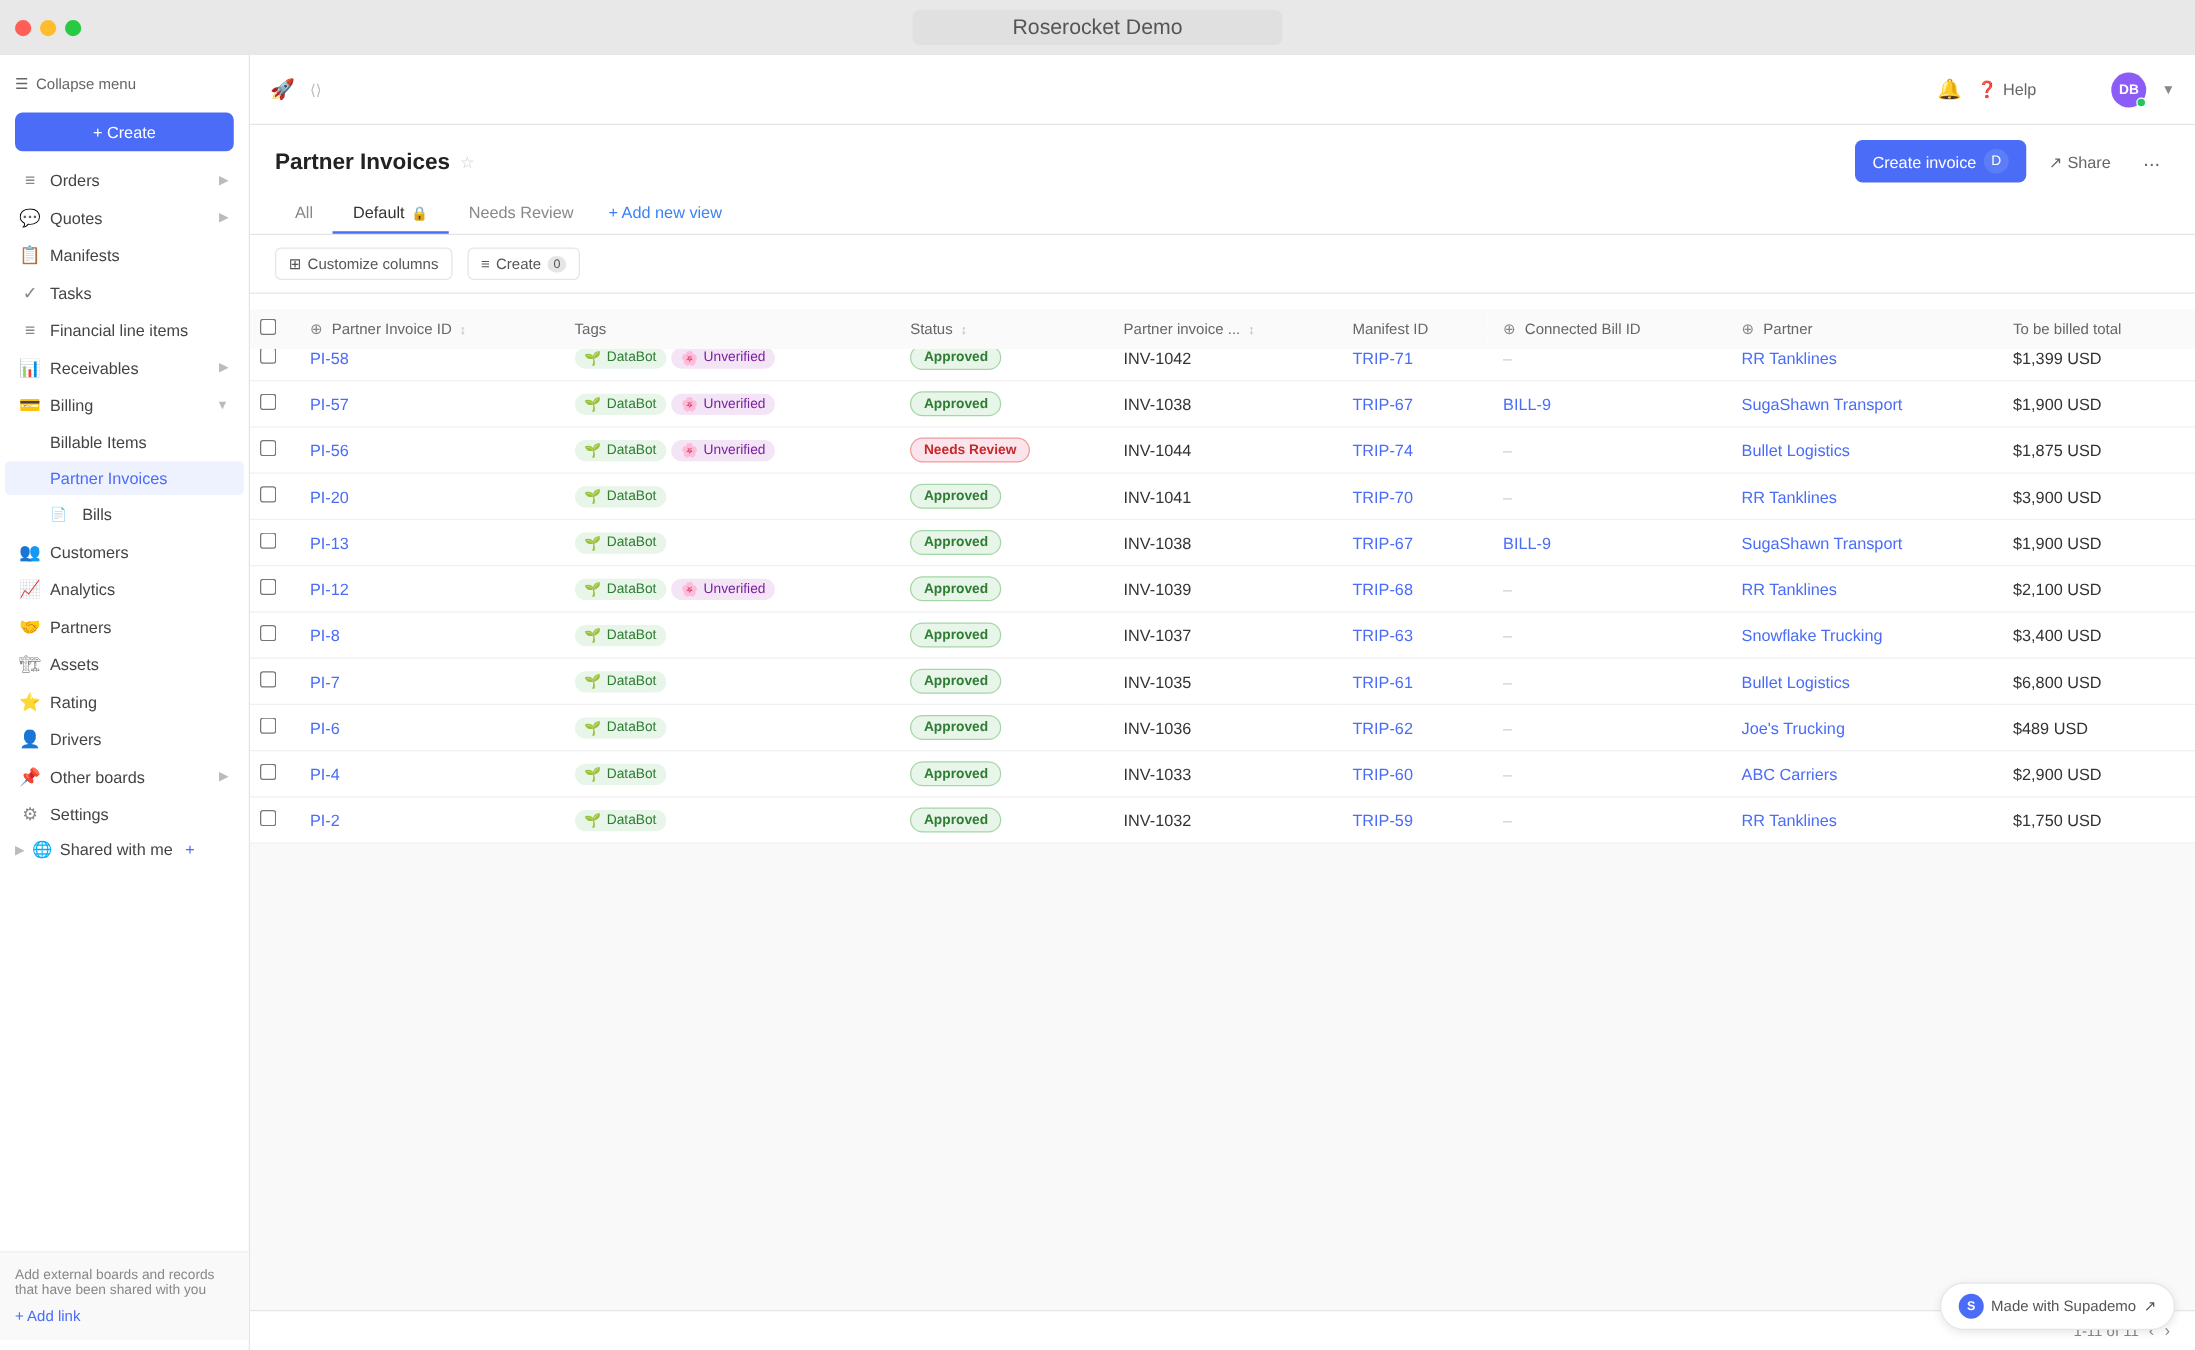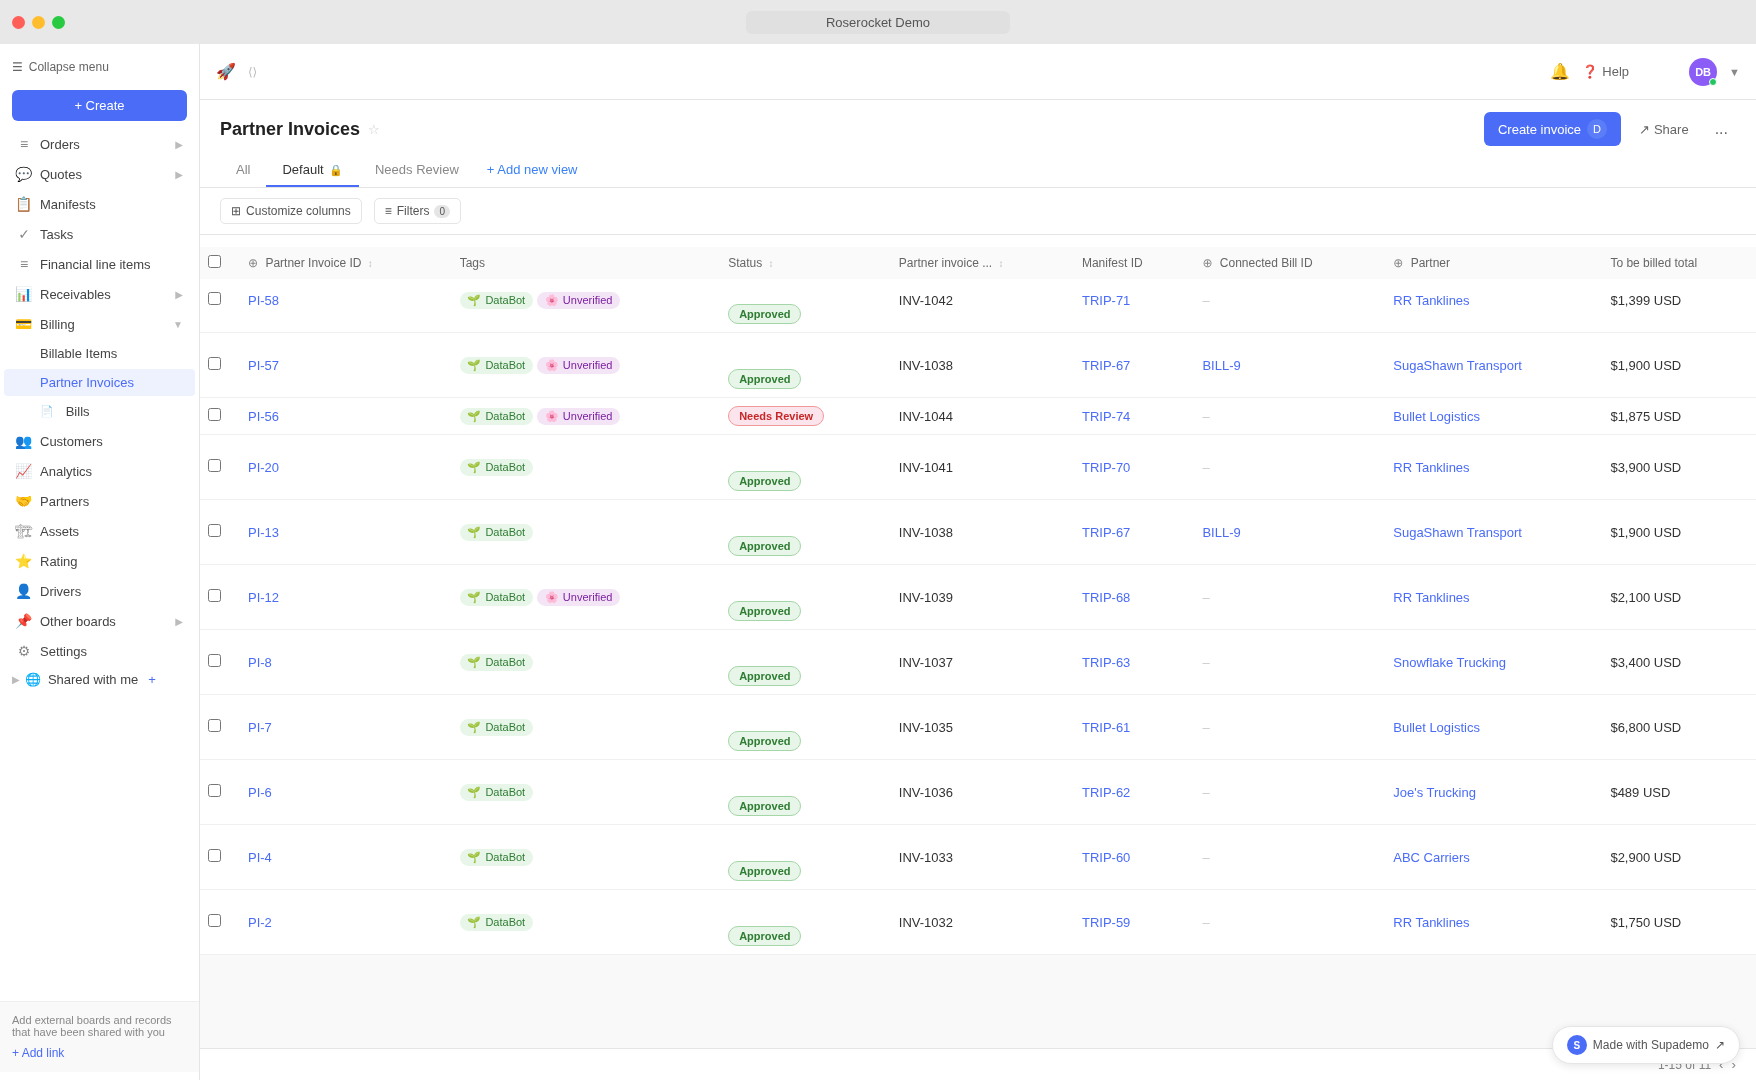--- a/index.html
+++ b/index.html
@@ -5,21 +5,21 @@
     * { box-sizing: border-box; margin: 0; padding: 0; }
     body { font-family: -apple-system, BlinkMacSystemFont, 'Segoe UI', sans-serif; font-size: 13px; background: #f5f5f5; color: #333; height: 1080px; overflow: hidden; }
     
     
     .title-bar { height: 44px; background: #e8e8e8; display: flex; align-items: center; justify-content: center; position: relative; }
     .title-bar-controls { position: absolute; left: 12px; display: flex; gap: 7px; }
     .title-bar-btn { width: 13px; height: 13px; border-radius: 50%; border: none; cursor: pointer; }
     .btn-close { background: #ff5f57; }
     .btn-min { background: #ffbd2e; }
     .btn-max { background: #28ca41; }
-    .title-bar-title { font-size: 13px; color: #555; background: #e0e0e0; padding: 4px 80px; border-radius: 6px; }
+    .title-bar-title { font-size: 17px; color: #555; background: #e0e0e0; padding: 4px 80px; border-radius: 6px; }
     
     
     .app { display: flex; height: calc(1080px - 44px); }
     
     
     .sidebar { width: 200px; background: #fff; border-right: 1px solid #e5e5e5; display: flex; flex-direction: column; padding: 8px 0; overflow-y: auto; }
     .sidebar-header { padding: 8px 12px; display: flex; align-items: center; gap: 6px; cursor: pointer; color: #666; font-size: 12px; }
     .create-btn { margin: 8px 12px; background: #4a6cf7; color: white; border: none; border-radius: 6px; padding: 8px 16px; cursor: pointer; font-size: 13px; font-weight: 500; width: calc(100% - 24px); }
     .sidebar-item { display: flex; align-items: center; gap: 8px; padding: 6px 12px; cursor: pointer; color: #444; border-radius: 4px; margin: 1px 4px; }
     .sidebar-item.active { background: #eef1fe; color: #4a6cf7; }
@@ -74,21 +74,21 @@
     .checkbox-cell { width: 36px; padding: 8px; }
     input[type="checkbox"] { cursor: pointer; }
     
     
     .tag { display: inline-flex; align-items: center; gap: 4px; padding: 2px 8px; border-radius: 12px; font-size: 11px; font-weight: 500; margin-right: 4px; }
     .tag-databot { background: #e8f5e9; color: #2e7d32; }
     .tag-unverified { background: #f3e5f5; color: #7b1fa2; }
     
     
     .status-badge { display: inline-block; padding: 3px 10px; border-radius: 12px; font-size: 11px; font-weight: 600; }
-    .status-approved { background: #e8f5e9; color: #2e7d32; border: 1px solid #a5d6a7; margin-top: 28px; }
+    .status-approved { background: #e8f5e9; color: #2e7d32; border: 1px solid #a5d6a7; }
     .status-needs-review { background: #fce4ec; color: #c62828; border: 1px solid #ef9a9a; }
     
     
     .link { color: #4a6cf7; cursor: pointer; text-decoration: none; }
     
     .dash { color: #ccc; }
     
     
     .table-footer { padding: 8px 20px; background: #fff; border-top: 1px solid #e5e5e5; display: flex; align-items: center; justify-content: flex-end; gap: 8px; font-size: 12px; color: #888; }
     
@@ -282,21 +282,21 @@
       </div>
     </div>
 
     <div class="toolbar">
       <button class="toolbar-btn">
         <span>⊞</span>
         <span>Customize columns</span>
       </button>
       <button class="toolbar-btn">
         <span>≡</span>
-        <span>Filters</span>
+        <span>Create</span>
         <span class="filter-badge">0</span>
       </button>
     </div>
 
     <div class="table-container">
       <table>
         <thead>
           <tr>
             <th class="checkbox-cell">
               <input type="checkbox" style="">
@@ -453,21 +453,21 @@
               <td><span class="link">TRIP-59</span></td>
               <td><span class="dash">–</span></td>
               <td><span class="link">RR Tanklines</span></td>
               <td><span>$1,750 USD</span></td>
             </tr>
           </tbody>
       </table>
     </div>
 
     <div class="table-footer">
-      <span>1-15 of 11</span>
+      <span>1-11 of 11</span>
       <button style="border:none; background:none; cursor:pointer; color:#888;">‹</button>
       <button style="border:none; background:none; cursor:pointer; color:#888;">›</button>
     </div>
   </div>
 </div>
 
 <div class="supademo-banner">
   <div class="supademo-icon">S</div>
   <span>Made with Supademo</span>
   <span>↗</span>

